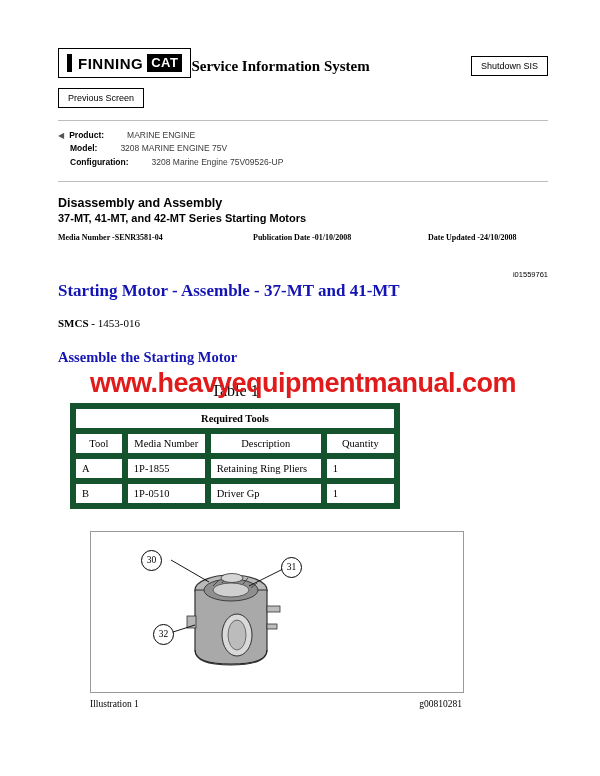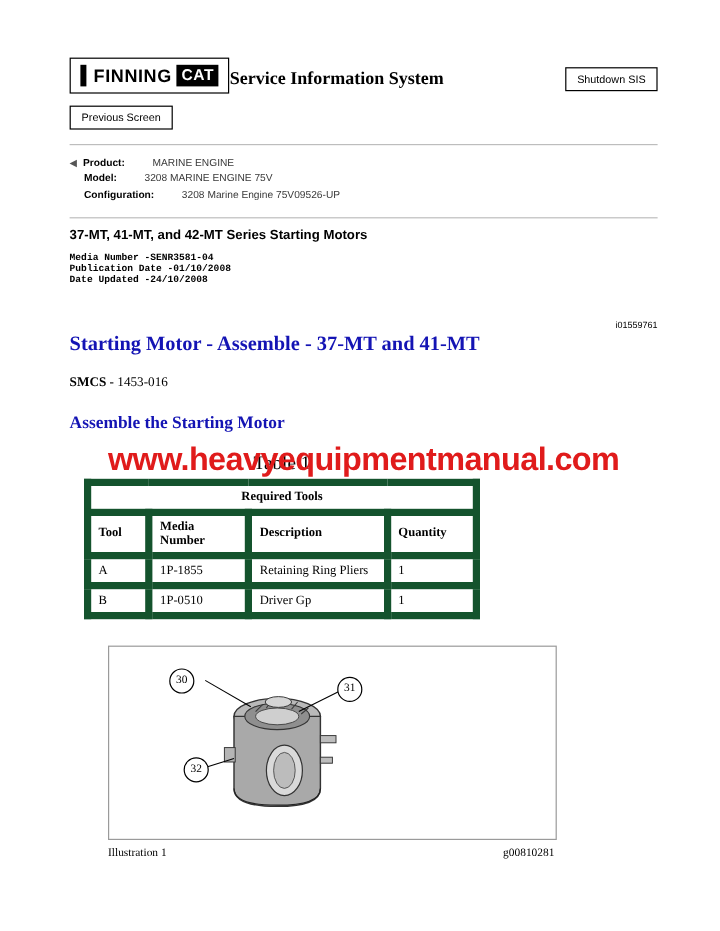--- a/index.html
+++ b/index.html
@@ -135,25 +135,24 @@
     margin-top: 14px;
   }
   .doc-subtitle {
     font-family: "Liberation Sans", sans-serif;
     font-weight: bold;
     font-size: 11px;
     margin-top: 2px;
   }
   .meta-row {
     display: flex;
-    font-family: Liberation Mono, monospace;
+    font-family: Liberation Serif, serif;
     font-weight: bold;
     font-size: 8px;
     margin-top: 9px;
-    flex-direction: column;
   }
   .meta-1 { width: 195px; }
   .meta-2 { width: 175px; }
   .meta-3 { }
 
   .doc-id {
     text-align: right;
     font-family: "Liberation Sans", sans-serif;
     font-size: 7.5px;
     margin-top: 28px;
@@ -199,21 +198,22 @@
     border: 1.5px solid #000;
   }
   table.tools td, table.tools th {
     border: 6px solid #14532d;
     font-family: "Liberation Serif", serif;
     font-size: 10.5px;
     padding: 4px 6px;
     text-align: left;
   }
   table.tools th {
-    font-weight: bold;
+    font-weight: normal;
+    text-align: center;
   }
   .span-head {
     text-align: center !important;
     font-weight: bold;
     border-bottom: 1px solid #000;
   }
   .col-tool { width: 44px; text-align: center; }
   .col-part { width: 86px; }
   .col-desc { width: 132px; }
   .col-qty  { width: 68px; }
@@ -307,20 +307,21 @@
       </div>
       <div class="crumb-row crumb-indent">
         <span class="crumb-label">Configuration:</span>
         <span class="crumb-val">3208 Marine Engine 75V09526-UP</span>
       </div>
     </div>
 
     <hr class="hr">
 
     
+    <div class="doc-title">Disassembly and Assembly</div>
     <div class="doc-subtitle">37-MT, 41-MT, and 42-MT Series Starting Motors</div>
 
     <div class="meta-row">
       <div class="meta-1">Media Number -SENR3581-04</div>
       <div class="meta-2">Publication Date -01/10/2008</div>
       <div class="meta-3">Date Updated -24/10/2008</div>
     </div>
 
     <div class="doc-id">i01559761</div>
 

